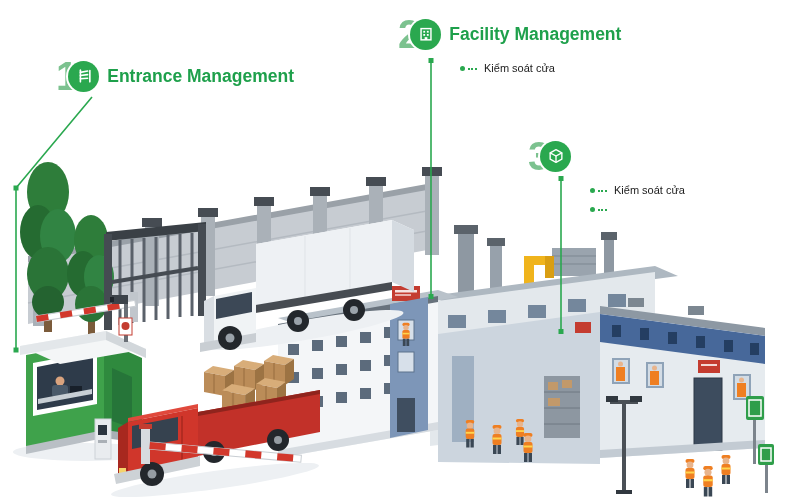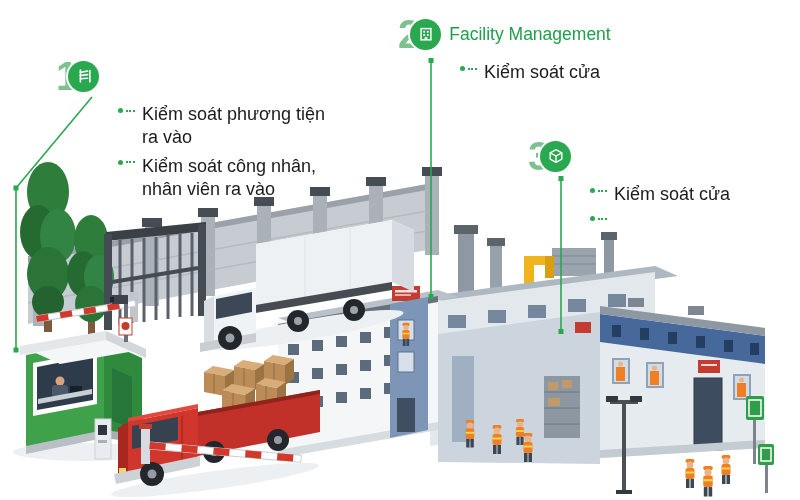--- a/index.html
+++ b/index.html
@@ -7,25 +7,25 @@
     font-family:"Liberation Sans",sans-serif}
   .stage{position:relative;width:800px;height:500px;background:#fff}
   .scene{position:absolute;left:0;top:0;width:800px;height:500px}
   .callout{position:absolute;z-index:5}
   .callout-head{display:flex;align-items:center}
   .callout-num{font-size:40px;font-weight:700;color:var(--number-green,#7cc28f);
     line-height:1;letter-spacing:-1px;margin-right:-9px;position:relative;z-index:0}
   .callout-badge{width:31px;height:31px;border-radius:50%;
     background:var(--badge-green,#2aa84f);display:flex;align-items:center;
     justify-content:center;box-shadow:0 0 0 2px #fff;position:relative;z-index:1;flex:none}
-  .callout-title{font-size:17.5px;font-weight:400;color:var(--accent-green,#1ea04b);
+  .callout-title{font-size:17.5px;font-weight:700;color:var(--accent-green,#1ea04b);
     margin-left:8px;white-space:nowrap}
   .callout-list{list-style:none;margin-top:7px;margin-left:62px}
   .callout-list li{display:flex;align-items:flex-start;margin-bottom:5px;
-    font-size:18px;color:var(--text-dark,#1b1b1b);line-height:1.3}
+    font-size:11px;color:var(--text-dark,#1b1b1b);line-height:1.3}
   .b-mark{display:flex;align-items:center;margin-top:5px;margin-right:7px;flex:none}
   .b-dot{width:5px;height:5px;border-radius:50%;background:var(--badge-green,#2aa84f);margin-right:3px}
   .b-dash{width:9px;border-top:2px dotted var(--badge-green,#2aa84f)}
   .b-text{max-width:200px}
 </style>
 </head>
 <body>
 
 <div class="stage">
 
@@ -352,37 +352,22 @@
       <span class="callout-num">1</span>
       <span class="callout-badge">
         <svg width="18" height="18" viewBox="0 0 20 20" fill="none" stroke="#ffffff" stroke-width="1.8" stroke-linecap="round">
           <line x1="6" y1="3.5" x2="6" y2="16.5"></line>
           <line x1="6" y1="6" x2="14" y2="4.5"></line>
           <line x1="6" y1="9.5" x2="14" y2="8.5"></line>
           <line x1="6" y1="13" x2="14" y2="12.5"></line>
           <line x1="16.5" y1="4" x2="16.5" y2="16.5"></line>
         </svg>
       </span>
+      <h2 class="callout-title">Entrance Management</h2>
     </div>
-    <ul class="callout-list">
-      <li>
-        <span class="b-mark">
-            <span class="b-dot"></span>
-            <span class="b-dash"></span>
-          </span>
-        <span class="b-text">Kiểm soát phương tiện ra vào</span>
-      </li>
-      <li>
-        <span class="b-mark">
-            <span class="b-dot"></span>
-            <span class="b-dash"></span>
-          </span>
-        <span class="b-text" style="max-width:196px">Kiểm soát công nhân, nhân viên ra vào</span>
-      </li>
-    </ul>
   </div>
 
   <div class="callout" style="left:398px;top:14px;">
     <div class="callout-head">
       <span class="callout-num">2</span>
       <span class="callout-badge">
         <svg width="18" height="18" viewBox="0 0 20 20" fill="none" stroke="#ffffff" stroke-width="1.6">
           <rect x="4.5" y="4" width="11" height="12.5"></rect>
           <rect x="7" y="6.5" width="2" height="2" fill="#ffffff" stroke="none"></rect>
           <rect x="11" y="6.5" width="2" height="2" fill="#ffffff" stroke="none"></rect>

